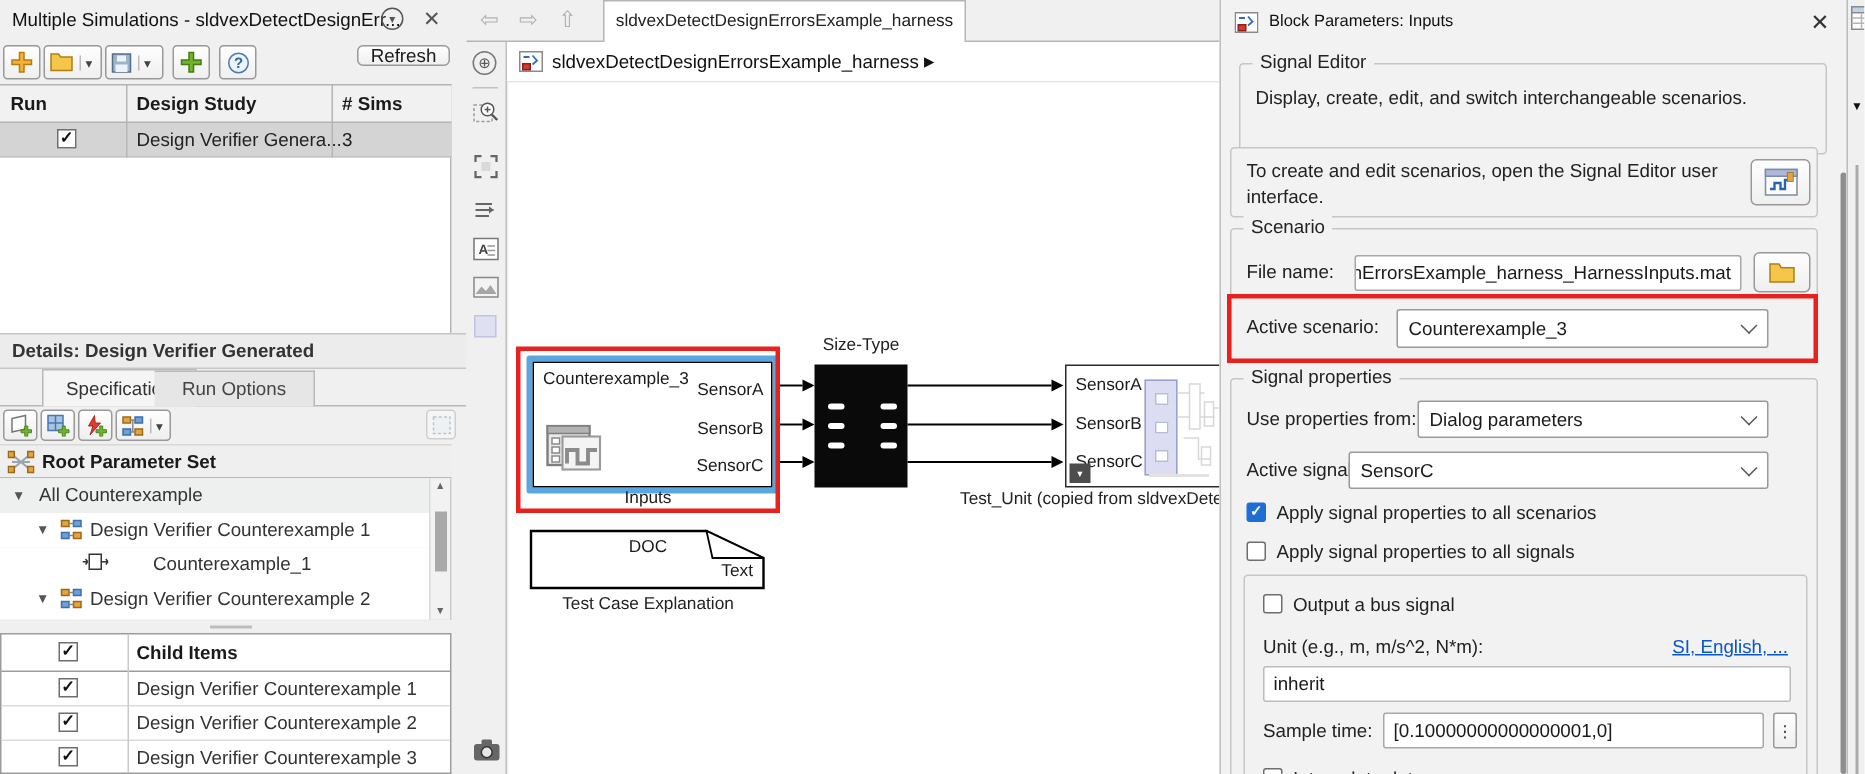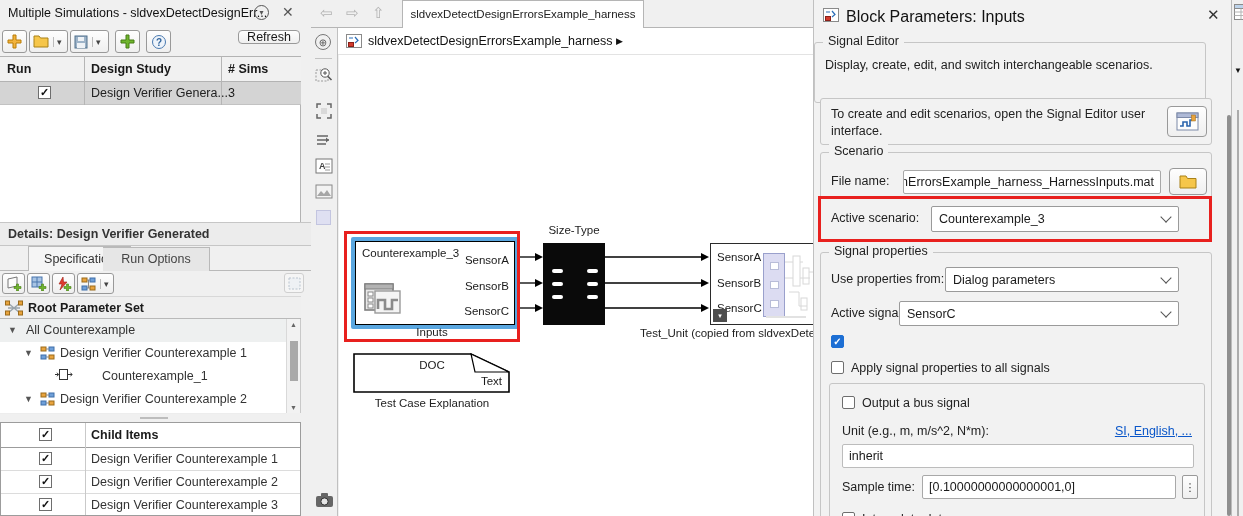--- a/index.html
+++ b/index.html
@@ -363,24 +363,24 @@
     </div>
   </section>
 
   <aside class="abs" style="left:813px;top:0;width:418px;height:516px;background:#f2f2f2;border-left:1px solid #c0c0c0;box-sizing:border-box;overflow:hidden;">
 
     <svg class="abs" style="left:9px;top:8px;" width="16" height="14" viewBox="0 0 16 14">
         <rect x="0.5" y="0.5" width="15" height="13" fill="#fff" stroke="#8a8a8a"></rect>
         <path d="M3 4h4M9 3l3 3.5L9 9" stroke="#2d6fb8" fill="none" stroke-width="1.2"></path>
         <rect x="2.5" y="8.5" width="5" height="4" fill="#d23b2e" stroke="#8a2019"></rect>
       </svg>
-    <span class="lbl" style="left:32px;top:8px;font-size:16px;color:#111;">Block Parameters: Inputs</span>
+    <span class="lbl" style="left:32px;top:8px;font-size:11px;color:#111;">Block Parameters: Inputs</span>
     <span class="lbl" style="left:393px;top:6px;font-size:15px;color:#333;">✕</span>
 
-    <div class="fs" style="left:0;top:42px;width:392px;height:61px;padding-left:40px;">
+    <div class="fs" style="left:12px;top:42px;width:392px;height:61px;padding-left:40px;">
       <span class="legend">Signal Editor</span>
       <span class="lbl" style="left:10px;top:15px;color:#222;">Display, create, edit, and switch interchangeable scenarios.</span>
     </div>
 
     <div class="fs" style="left:6px;top:98px;width:392px;height:47px;">
       <div class="lbl" style="left:10px;top:7px;width:318px;white-space:normal;line-height:1.35;color:#222;">To create and edit scenarios, open the Signal Editor user interface.</div>
       <div class="btn" style="left:346px;top:7px;width:40px;height:31px;border-radius:4px;">
         <svg width="23" height="19" viewBox="0 0 23 19">
           <rect x="1" y="1" width="21" height="17" fill="#fdfdfd" stroke="#7d8aa8"></rect>
           <rect x="1" y="1" width="21" height="4.5" fill="#aeb9d6" stroke="#7d8aa8"></rect>
@@ -419,20 +419,21 @@
         <span class="chev"></span>
       </div>
 
       <span class="lbl" style="left:10px;top:53px;color:#222;">Active signal:</span>
       <div class="combo" style="left:78px;top:48px;width:280px;height:25px;">
         <span>SensorC</span>
         <span class="chev"></span>
       </div>
 
       <span class="cb blue" style="left:10px;top:82px;">✓</span>
+      <span class="lbl" style="left:30px;top:82px;color:#222;">Apply signal properties to all scenarios</span>
 
       <span class="cb" style="left:10px;top:108px;border-radius:2px;"></span>
       <span class="lbl" style="left:30px;top:108px;color:#222;">Apply signal properties to all signals</span>
 
       <div class="fs" style="left:8px;top:130px;width:376px;height:200px;background:#f2f2f2;">
         <span class="cb" style="left:12px;top:12px;border-radius:2px;"></span>
         <span class="lbl" style="left:32px;top:12px;color:#222;">Output a bus signal</span>
 
         <span class="lbl" style="left:12px;top:40px;color:#222;">Unit (e.g., m, m/s^2, N*m):</span>
         <span class="lbl link" style="right:12px;top:40px;">SI, English, ...</span>

